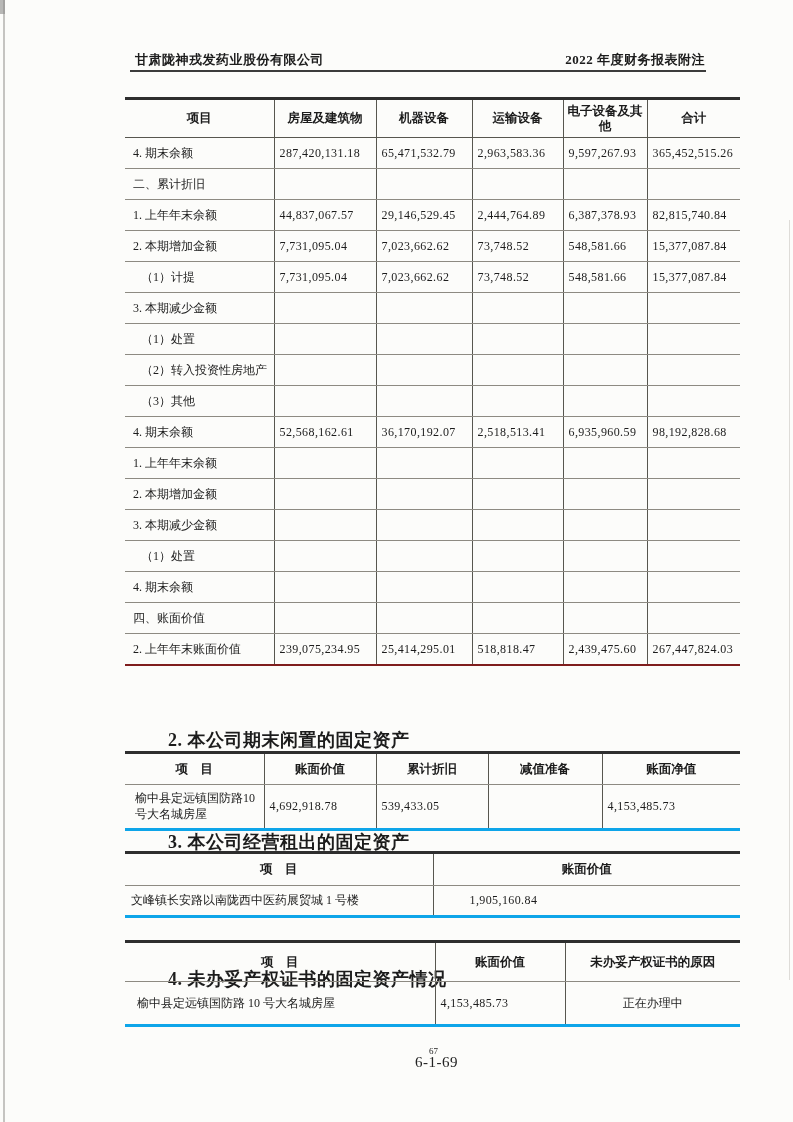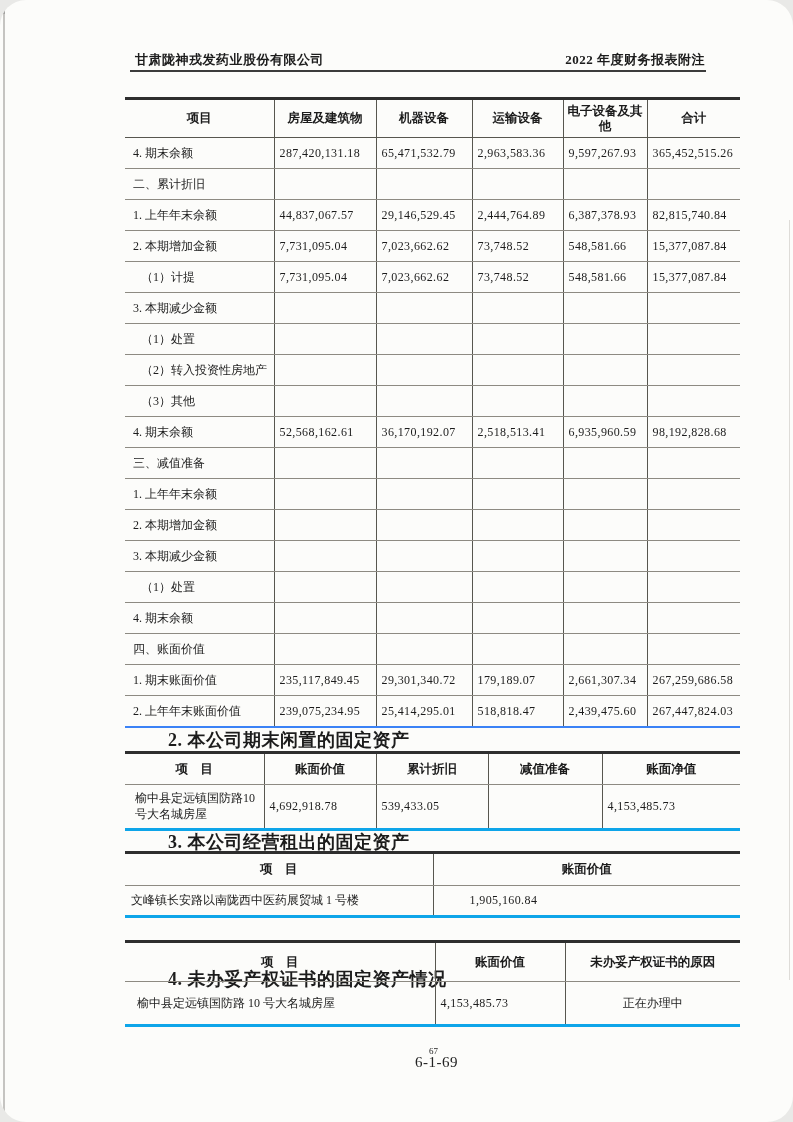--- a/index.html
+++ b/index.html
@@ -4,21 +4,20 @@
 <style>
   html,body{margin:0;padding:0;background:#e9e9e7;}
   .page{
     position:relative;
     width:793px;height:1122px;
     margin:0 auto;
     background:#fcfcfa;
     overflow:hidden;
     font-family:"Liberation Serif", serif;
     color:#1c1c1c;
-    border-radius:26px;
   }
   
   .edge-left{position:absolute;left:3px;top:0;width:2px;height:1122px;background:#b3b1ad;opacity:.75;}
   .edge-right{position:absolute;right:3px;top:220px;width:1px;height:760px;background:#dedcd8;}
   .corner-smudge{position:absolute;left:0;top:0;width:5px;height:14px;background:#8a8a88;opacity:.6;}
 
   
   .hdr-left{position:absolute;left:135px;top:51px;font-size:13px;font-weight:700;letter-spacing:.5px;}
   .hdr-right{position:absolute;top:51px;right:88px;font-size:13px;font-weight:700;letter-spacing:.5px;}
   .hdr-rule{position:absolute;top:70px;left:130px;width:576px;height:2px;background:#3c3c3c;}
@@ -26,21 +25,21 @@
   
   .tbl{position:absolute;left:125px;width:615px;border-collapse:collapse;table-layout:fixed;}
   .tbl th,.tbl td{word-break:break-all;overflow:hidden;}
   .tbl th{font-weight:600;text-align:center;vertical-align:middle;font-size:12.5px;padding:1px 2px;}
   .tbl td{vertical-align:middle;font-size:12px;padding:0 5px;}
   .tbl td.num{text-align:left;letter-spacing:.4px;}
   .tbl td.lbl{text-align:left;padding-left:8px;}
   .tbl td.lbl.indent{padding-left:16px;}
 
   
-  .t1{top:97px;border-top:3px solid #2e2e2e;border-bottom:2px solid #3b82f6;}
+  .t1{top:97px;border-top:3px solid #2e2e2e;border-bottom:2px solid #7f1d1d;}
   .t1 th,.t1 td{border-right:1px solid #57564f;border-bottom:1px solid #8d8a82;}
   .t1 th:last-child,.t1 td:last-child{border-right:none;}
   .t1 tbody tr:last-child td{border-bottom:none;}
   .t1 thead th{height:35px;border-bottom:1px solid #57564f;line-height:1.15;}
   .t1 tbody td{height:30px;}
 
   
   .t2,.t3,.t4{border-top:3px solid #2e2e2e;border-bottom:3px solid #0ea5e9;}
   .t2 th,.t2 td,.t3 th,.t3 td,.t4 th,.t4 td{border-right:1px solid #57564f;border-bottom:1px solid #8d8a82;}
   .t2 th:last-child,.t2 td:last-child,.t3 th:last-child,.t3 td:last-child,
@@ -181,28 +180,20 @@
         </tr>
         <tr>
           <td class="lbl">4. 期末余额</td>
           <td class="num">52,568,162.61</td>
           <td class="num">36,170,192.07</td>
           <td class="num">2,518,513.41</td>
           <td class="num">6,935,960.59</td>
           <td class="num">98,192,828.68</td>
         </tr>
         <tr>
-          <td class="lbl">三、减值准备</td>
-          <td></td>
-          <td></td>
-          <td></td>
-          <td></td>
-          <td></td>
-        </tr>
-        <tr>
           <td class="lbl">1. 上年年末余额</td>
           <td></td>
           <td></td>
           <td></td>
           <td></td>
           <td></td>
         </tr>
         <tr>
           <td class="lbl">2. 本期增加金额</td>
           <td></td>
@@ -235,28 +226,20 @@
           <td></td>
           <td></td>
         </tr>
         <tr>
           <td class="lbl">四、账面价值</td>
           <td></td>
           <td></td>
           <td></td>
           <td></td>
           <td></td>
-        </tr>
-        <tr>
-          <td class="lbl">1. 期末账面价值</td>
-          <td class="num">235,117,849.45</td>
-          <td class="num">29,301,340.72</td>
-          <td class="num">179,189.07</td>
-          <td class="num">2,661,307.34</td>
-          <td class="num">267,259,686.58</td>
         </tr>
         <tr>
           <td class="lbl">2. 上年年末账面价值</td>
           <td class="num">239,075,234.95</td>
           <td class="num">25,414,295.01</td>
           <td class="num">518,818.47</td>
           <td class="num">2,439,475.60</td>
           <td class="num">267,447,824.03</td>
         </tr>
       </tbody>

